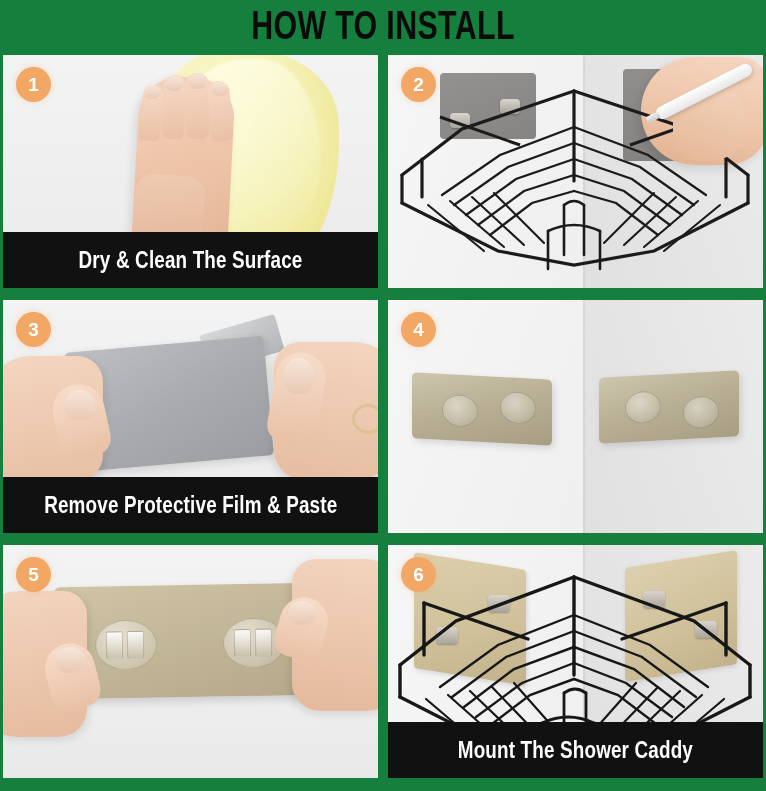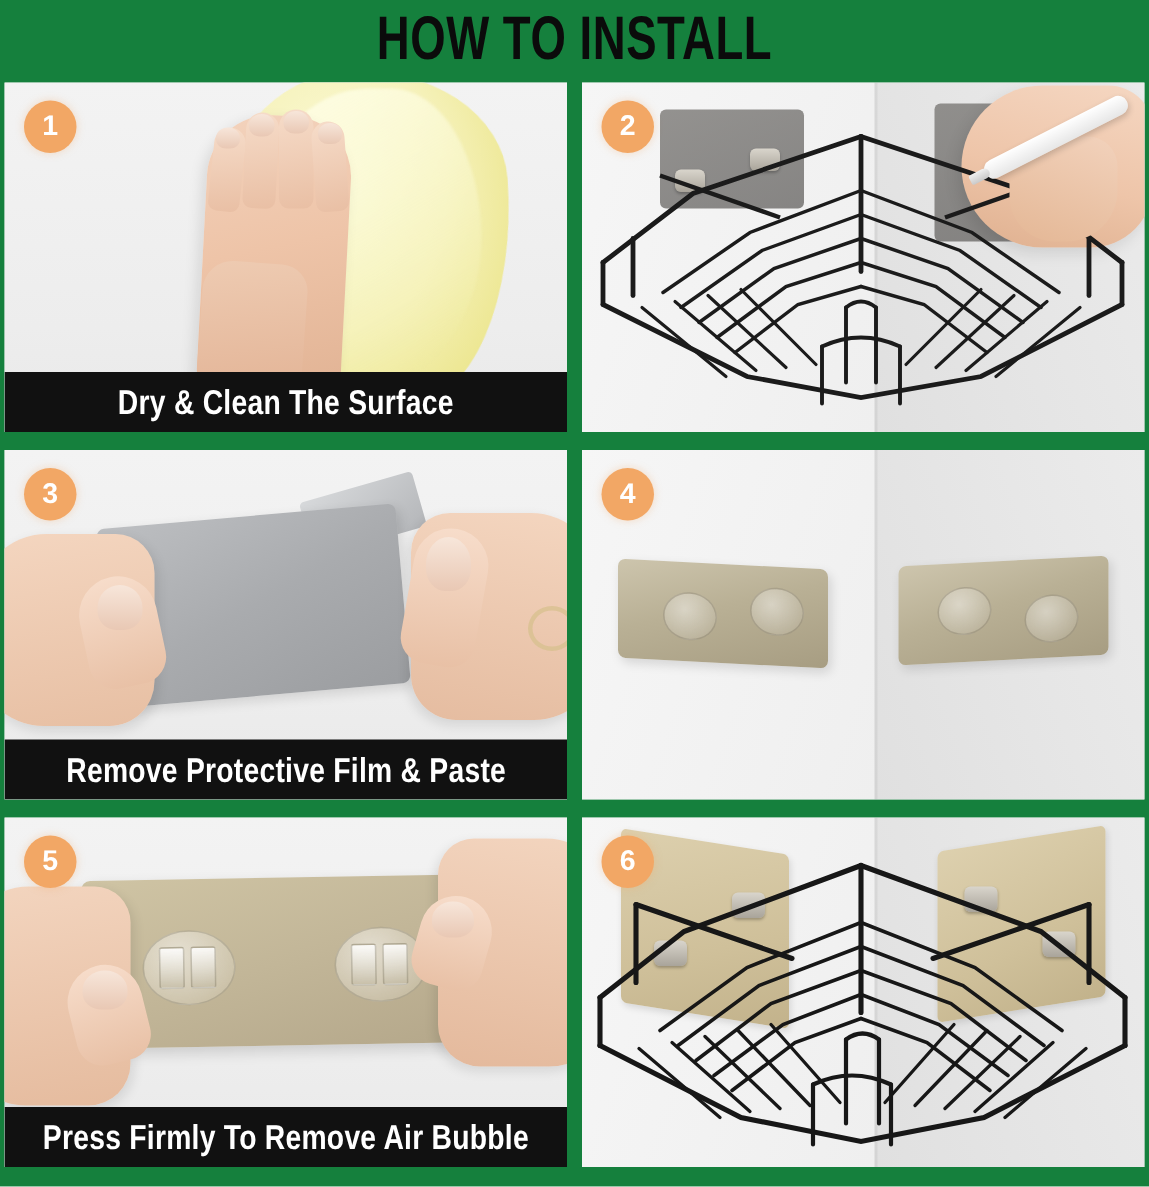--- a/index.html
+++ b/index.html
@@ -83,21 +83,21 @@
     z-index: 40;
     box-shadow: 0 0 6px rgba(242,167,101,0.35);
   }
 
   
   .caption {
     position: absolute;
     left: 0;
     right: 0;
     bottom: 0;
-    height: 40px;
+    height: 56px;
     background: #111111;
     color: #ffffff;
     display: flex;
     align-items: center;
     justify-content: center;
     z-index: 45;
   }
   .caption span {
     font-family: "Liberation Sans Narrow", "Liberation Sans", sans-serif;
     font-weight: bold;
@@ -396,23 +396,20 @@
           </div>
         </div>
         <div style="position:absolute;left:-28px;top:46px;width:112px;height:146px;background:linear-gradient(170deg,#f3d5bf,#e5bb9e);border-radius:44px 24px 28px 42px;box-shadow:2px 3px 8px rgba(0,0,0,.10);"></div>
         <div class="thumb" style="left:44px;top:98px;width:50px;height:66px;transform:rotate(-14deg);"></div>
         <div class="nail" style="left:52px;top:102px;width:30px;height:26px;"></div>
         <div style="position:absolute;right:-30px;top:14px;width:116px;height:152px;background:linear-gradient(190deg,#f3d5bf,#e4b99c);border-radius:24px 44px 42px 28px;box-shadow:-2px 3px 8px rgba(0,0,0,.10);"></div>
         <div class="thumb" style="right:52px;top:52px;width:48px;height:62px;transform:rotate(16deg);"></div>
         <div class="nail" style="right:62px;top:56px;width:28px;height:24px;"></div>
       </div>
       <div class="badge">5</div>
-      <div class="caption">
-        <span>Press Firmly To Remove Air Bubble</span>
-      </div>
     </div>
 
     <div class="panel">
       <div class="photo">
         <div class="wallL"></div>
         <div class="wallR"></div>
         <div class="wallseam"></div>
 
         <div class="pad-tan" style="left:26px;top:16px;width:112px;height:116px;transform:skewY(9deg);"></div>
         <div class="pad-tan" style="right:26px;top:14px;width:112px;height:114px;transform:skewY(-9deg);"></div>
@@ -461,16 +458,19 @@
           </g>
           <g fill="none" stroke="#171717" stroke-width="2.8" stroke-linecap="round">
             <path d="M154 178 L154 218 M206 178 L206 218"></path>
             <path d="M154 178 Q180 166 206 178"></path>
             <path d="M176 148 L176 204 M198 148 L198 204"></path>
             <path d="M176 148 Q187 140 198 148"></path>
           </g>
         </svg>
       </div>
       <div class="badge">6</div>
+      <div class="caption">
+        <span>Mount The Shower Caddy</span>
+      </div>
     </div>
 
   </div>
 </div>
 
 </body></html>

